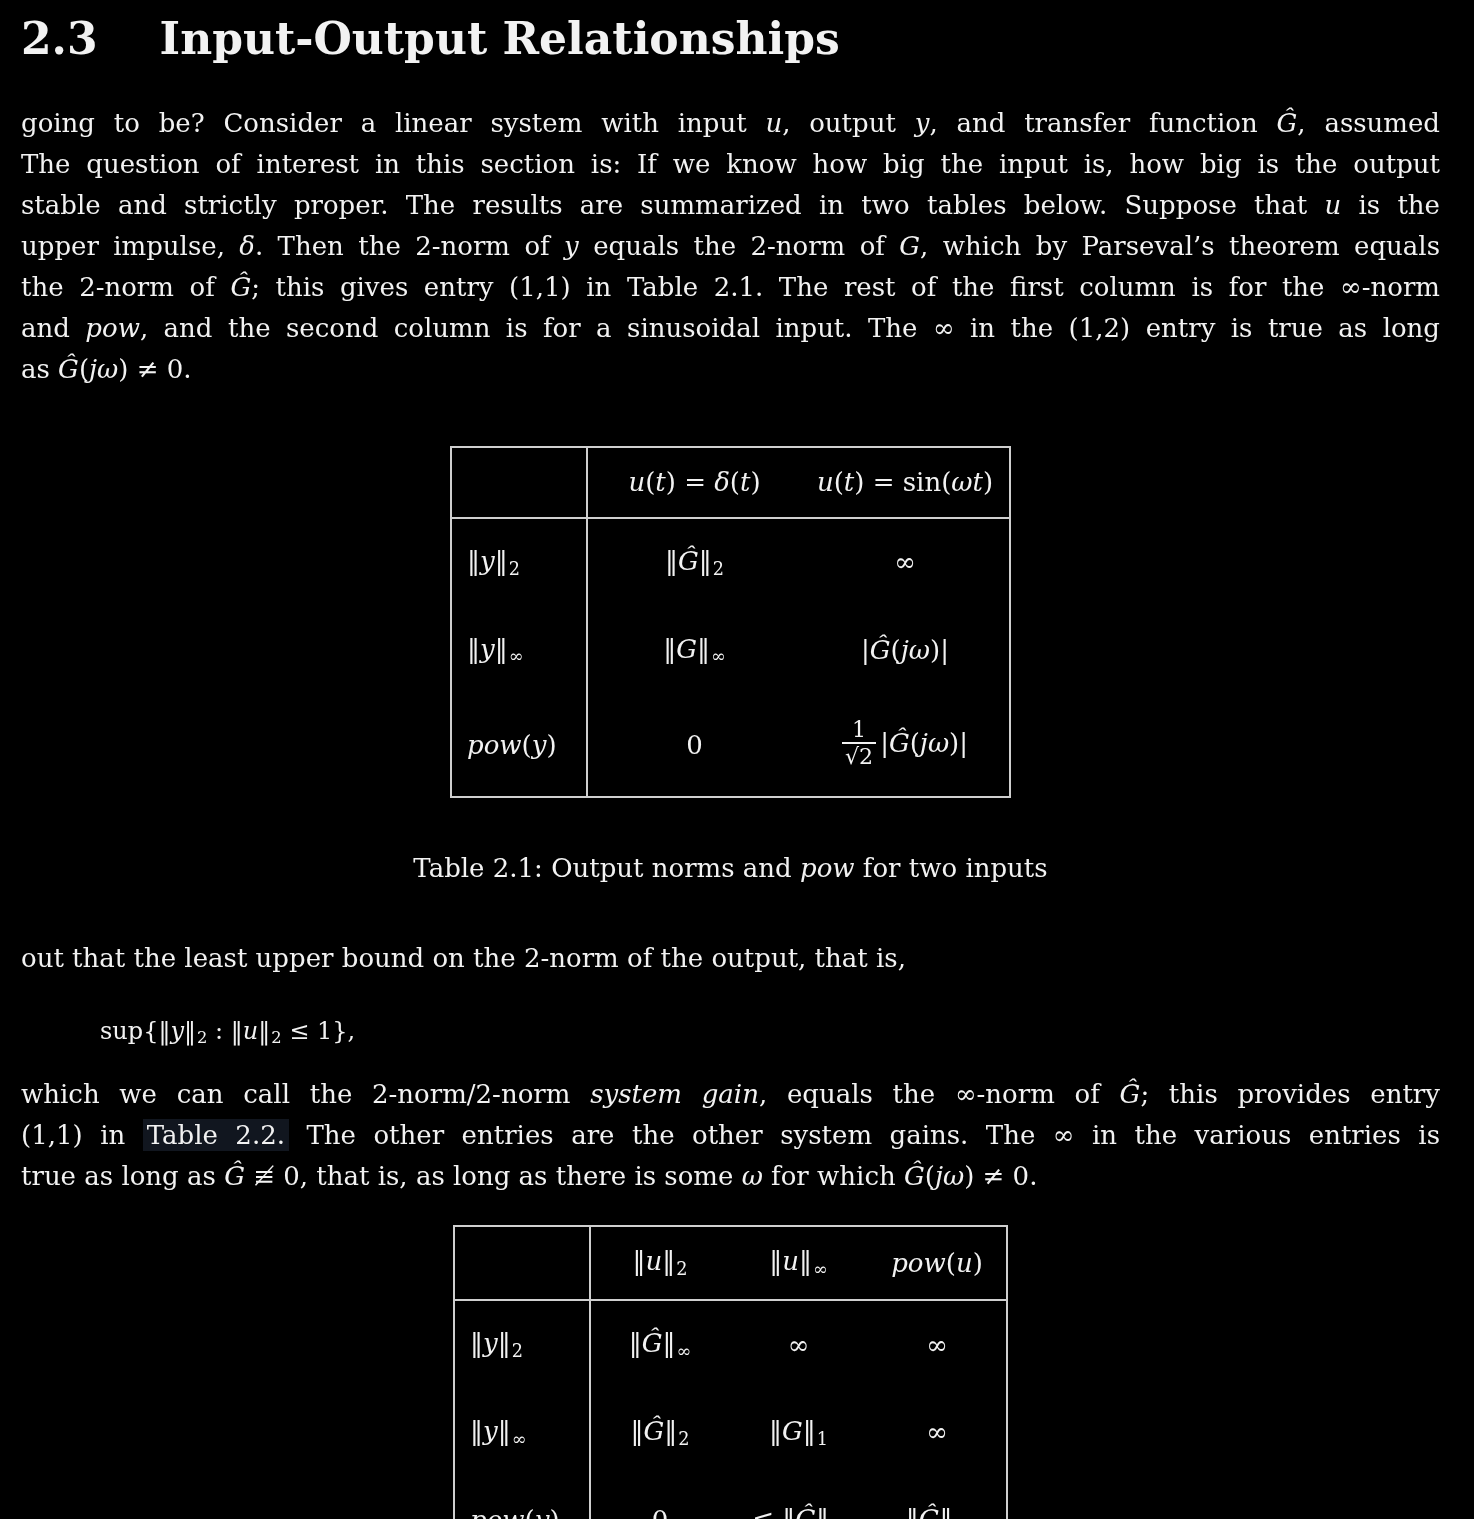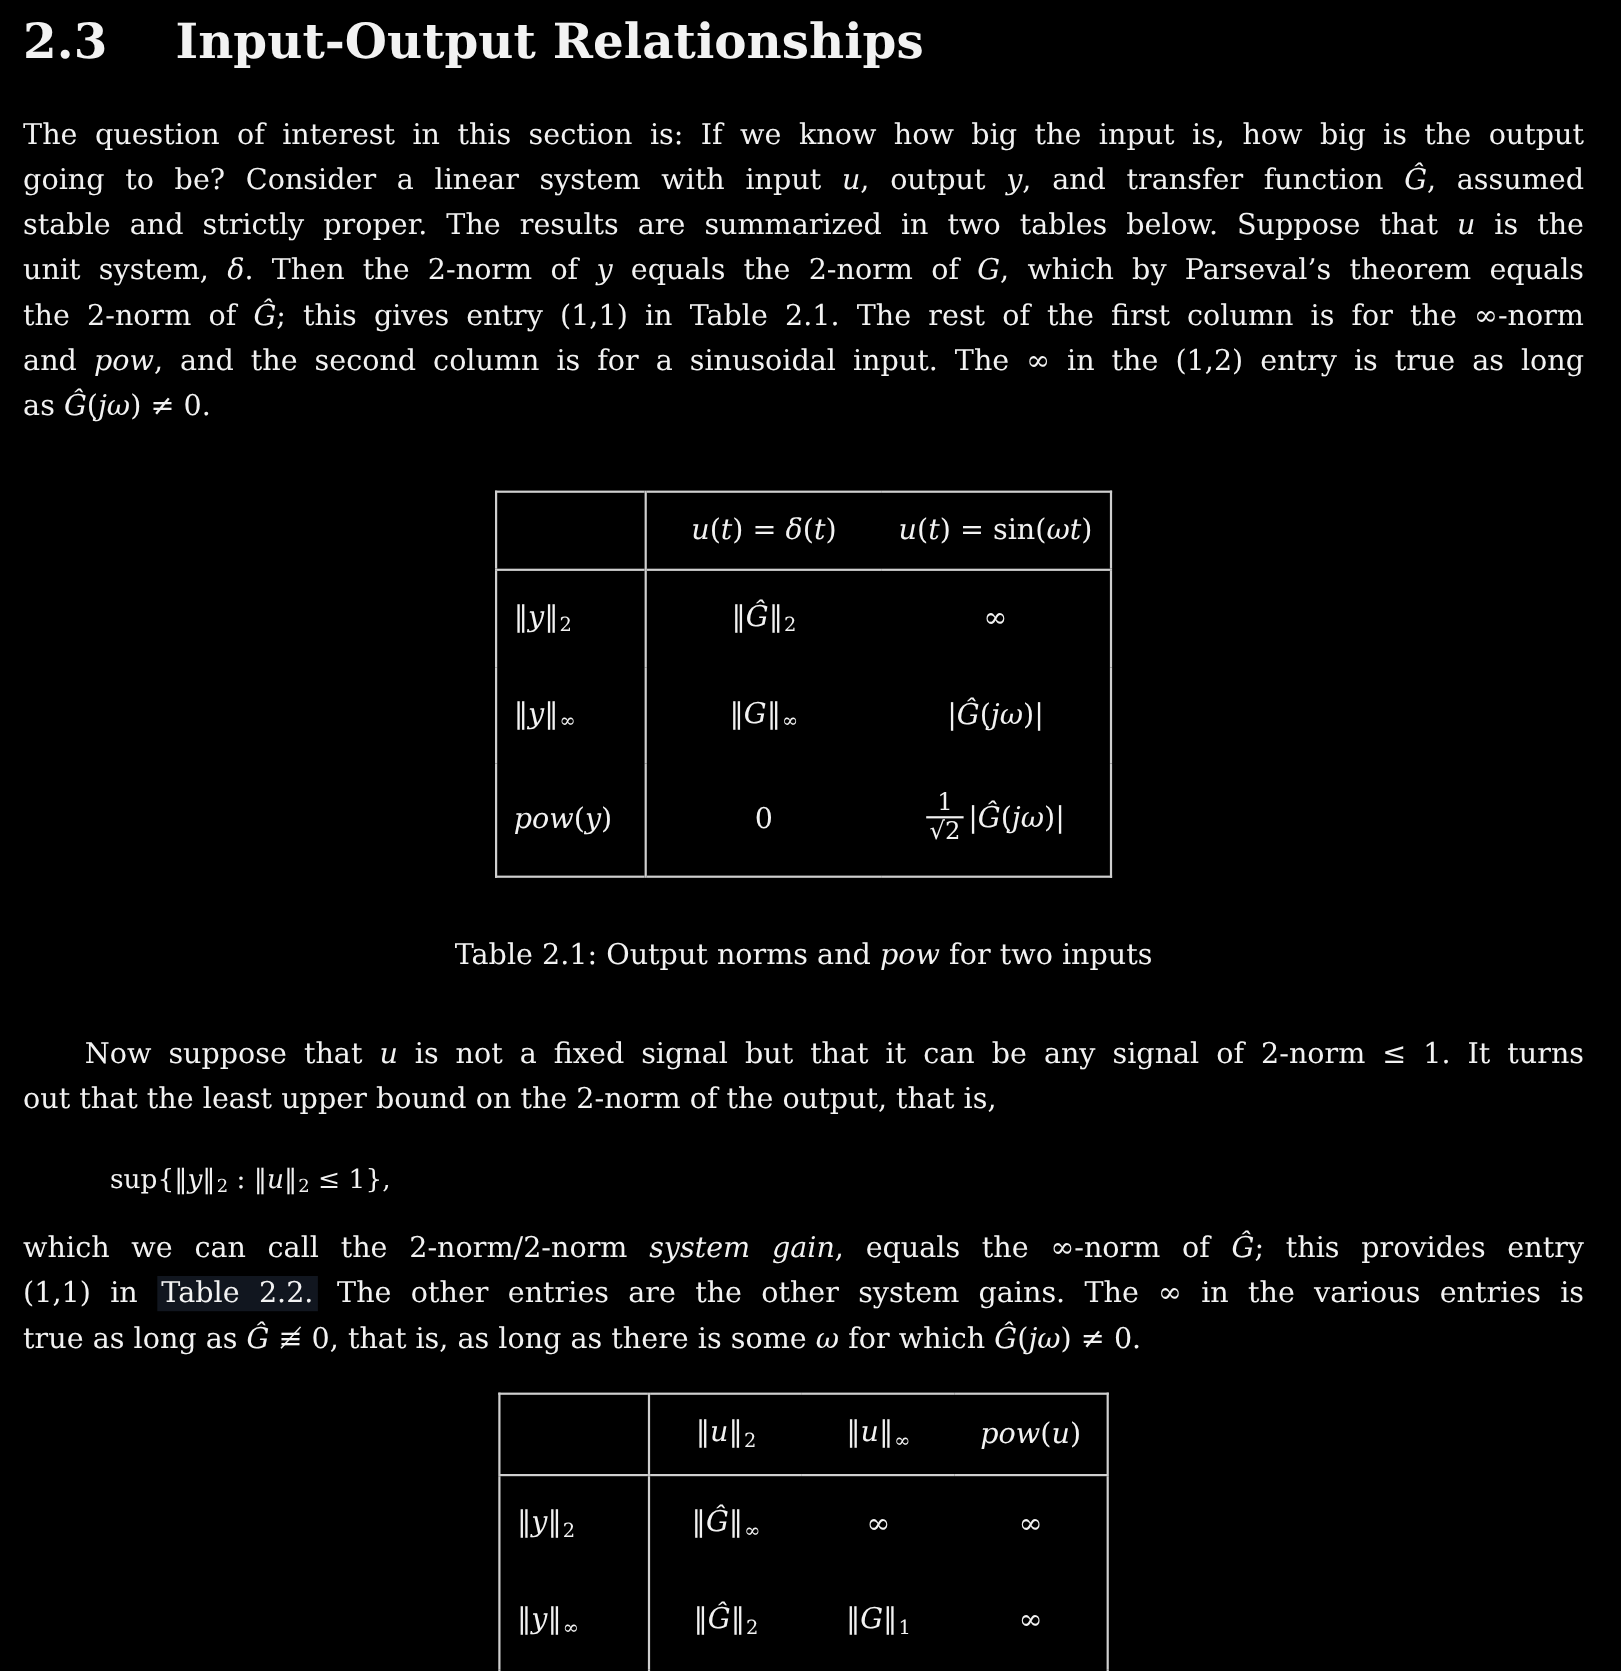--- a/index.html
+++ b/index.html
@@ -63,24 +63,24 @@
 </style>
 </head>
 <body>
 
 <div class="page">
   <div class="content">
 
     <h1 class="heading"><span class="num">2.3</span><span>Input-Output Relationships</span></h1>
 
     <div class="para">
+      <div class="line"><span class="rn-r">going to be? Consider a linear system with input </span><span class="rn-i">u</span><span class="rn-r">, output </span><span class="rn-i">y</span><span class="rn-r">, and transfer function </span><span class="rn-i">Ĝ</span><span class="rn-r">, assumed</span></div>
       <div class="line"><span class="rn-r">The question of interest in this section is: If we know how big the input is, how big is the output</span></div>
-      <div class="line"><span class="rn-r">going to be? Consider a linear system with input </span><span class="rn-i">u</span><span class="rn-r">, output </span><span class="rn-i">y</span><span class="rn-r">, and transfer function </span><span class="rn-i">Ĝ</span><span class="rn-r">, assumed</span></div>
       <div class="line"><span class="rn-r">stable and strictly proper. The results are summarized in two tables below. Suppose that </span><span class="rn-i">u</span><span class="rn-r"> is the</span></div>
-      <div class="line"><span class="rn-r">unit system, </span><span class="rn-i">δ</span><span class="rn-r">. Then the 2-norm of </span><span class="rn-i">y</span><span class="rn-r"> equals the 2-norm of </span><span class="rn-i">G</span><span class="rn-r">, which by Parseval’s theorem equals</span></div>
+      <div class="line"><span class="rn-r">upper impulse, </span><span class="rn-i">δ</span><span class="rn-r">. Then the 2-norm of </span><span class="rn-i">y</span><span class="rn-r"> equals the 2-norm of </span><span class="rn-i">G</span><span class="rn-r">, which by Parseval’s theorem equals</span></div>
       <div class="line"><span class="rn-r">the 2-norm of </span><span class="rn-i">Ĝ</span><span class="rn-r">; this gives entry (1,1) in Table 2.1. The rest of the first column is for the ∞-norm</span></div>
       <div class="line"><span class="rn-r">and </span><span class="rn-i">pow</span><span class="rn-r">, and the second column is for a sinusoidal input. The ∞ in the (1,2) entry is true as long</span></div>
       <div class="line last"><span class="rn-r">as </span><span class="rn-i">Ĝ</span><span class="rn-r">(</span><span class="rn-i">jω</span><span class="rn-r">) ≠ 0.</span></div>
     </div>
 
     <table class="mtable t1">
       <colgroup>
           <col style="width:136px">
           <col style="width:214px">
           <col style="width:209px">
@@ -110,21 +110,20 @@
                 <span class="num">1</span>
                 <span class="den">√2</span>
               </span><span class="rn-r">|</span><span class="rn-i">Ĝ</span><span class="rn-r">(</span><span class="rn-i">jω</span><span class="rn-r">)|</span></td>
         </tr>
       </tbody>
     </table>
 
     <div class="caption c1"><span class="rn-r">Table 2.1: Output norms and </span><span class="rn-i">pow</span><span class="rn-r"> for two inputs</span></div>
 
     <div class="para p2">
-      <div class="line indent"><span class="rn-r">Now suppose that </span><span class="rn-i">u</span><span class="rn-r"> is not a fixed signal but that it can be any signal of 2-norm ≤ 1. It turns</span></div>
       <div class="line last"><span class="rn-r">out that the least upper bound on the 2-norm of the output, that is,</span></div>
     </div>
 
     <div class="eq"><span class="rn-r">sup{‖</span><span class="rn-i">y</span><span class="rn-r">‖</span><span class="rn-s">2</span><span class="rn-r"> : ‖</span><span class="rn-i">u</span><span class="rn-r">‖</span><span class="rn-s">2</span><span class="rn-r"> ≤ 1},</span></div>
 
     <div class="para p3">
       <div class="line"><span class="rn-r">which we can call the 2-norm/2-norm </span><span class="rn-i">system gain</span><span class="rn-r">, equals the ∞-norm of </span><span class="rn-i">Ĝ</span><span class="rn-r">; this provides entry</span></div>
       <div class="line"><span class="rn-r">(1,1) in </span><span class="rn-h">Table 2.2.</span><span class="rn-r"> The other entries are the other system gains. The ∞ in the various entries is</span></div>
       <div class="line last"><span class="rn-r">true as long as </span><span class="rn-i">Ĝ</span><span class="rn-r"> ≢ 0, that is, as long as there is some </span><span class="rn-i">ω</span><span class="rn-r"> for which </span><span class="rn-i">Ĝ</span><span class="rn-r">(</span><span class="rn-i">jω</span><span class="rn-r">) ≠ 0.</span></div>
     </div>

